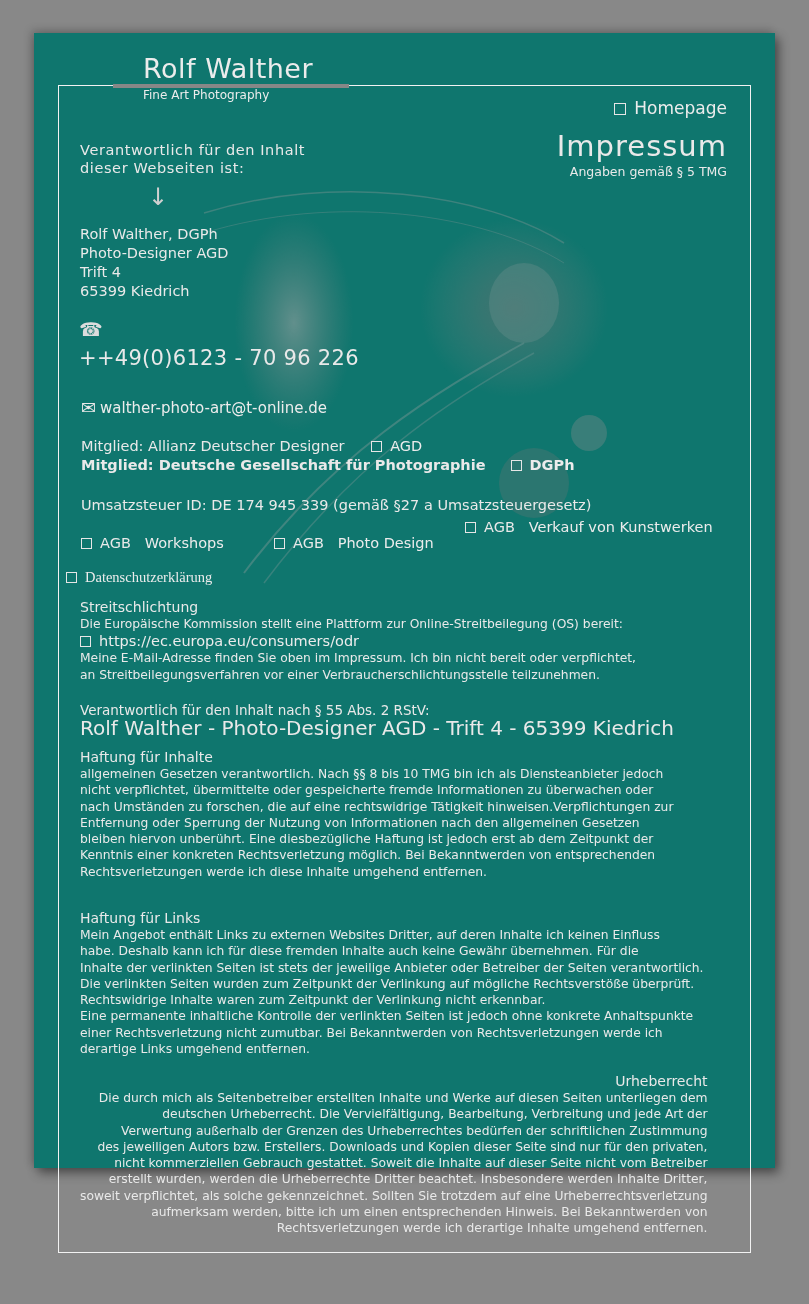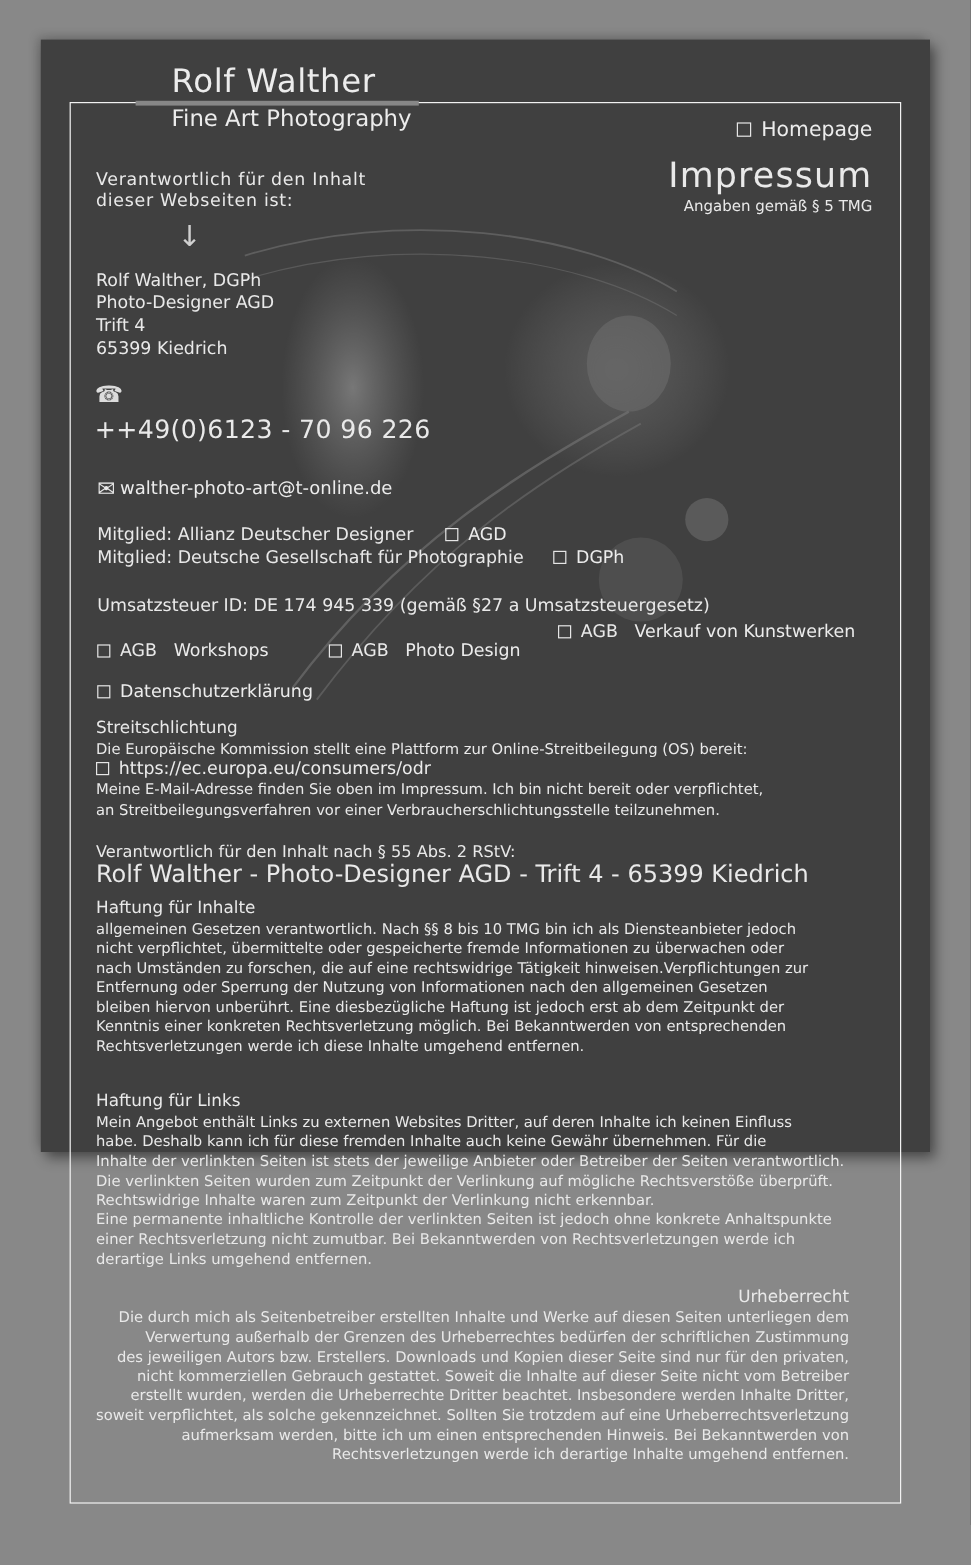--- a/index.html
+++ b/index.html
@@ -1,24 +1,24 @@
 <!DOCTYPE html>
 <html><head>
 <meta charset="utf-8">
 <style>
   html,body{margin:0;padding:0;}
   body{width:809px;height:1304px;background:#888888;position:relative;overflow:hidden;
     font-family:"DejaVu Sans","Liberation Sans",sans-serif;color:#e9e9e9;}
-  .card{position:absolute;left:34px;top:33px;width:741px;height:927px;background:#404040;
+  .card{position:absolute;left:34px;top:33px;width:741px;height:1135px;background:#0f766e;
     box-shadow:4px 5px 10px rgba(0,0,0,0.45), -3px -3px 8px rgba(0,0,0,0.18);}
   .frame{position:absolute;left:24px;top:52px;width:691px;height:1166px;border:1px solid #f2f2f2;}
   .frame-gap{position:absolute;left:54px;top:-2px;width:236px;height:4px;background:#878787;}
   .bg-art{position:absolute;left:150px;top:120px;width:560px;height:440px;pointer-events:none;opacity:0.55;}
   .title{position:absolute;left:109px;top:20px;font-size:27px;font-weight:normal;letter-spacing:0.5px;color:#ececec;}
-  .subtitle{position:absolute;left:109px;top:55px;font-size:19px;color:#ececec;}
+  .subtitle{position:absolute;left:109px;top:55px;font-size:12px;color:#ececec;}
   .abs{position:absolute;}
   .txt{font-size:14.5px;line-height:19px;}
   .small{font-size:12.3px;line-height:16.3px;}
   .chk{display:inline-block;width:11px;height:11px;border:1px solid #e6e6e6;vertical-align:-1px;margin-right:8px;box-sizing:border-box;}
   .link{cursor:pointer;color:#ececec;}
   .right{text-align:right;margin-left:16px;}
   .h-sec{font-size:14px;line-height:17px;}
 </style>
 </head>
 <body>
@@ -77,38 +77,38 @@
   <div class="abs" style="left:45px;top:313px;font-size:21px;letter-spacing:0.3px;">++49(0)6123 - 70 96 226</div>
 
   <div class="abs txt" style="left:47px;top:404px;">
     <span>Mitglied: Allianz Deutscher Designer</span>
     <span style="display:inline-block;width:22px;"></span><span class="chk"></span><span class="link">AGD</span>
   </div>
 
   <div class="abs" style="left:47px;top:364px;font-size:15px;">
     <span style="font-size:18px;margin-right:4px;vertical-align:-1px;">✉</span><span class="link">walther-photo-art@t-online.de</span>
   </div>
-  <div class="abs txt" style="left:47px;top:423px;">
+  <div class="abs txt" style="left:47px;top:423px;font-weight:bold;">
     <span>Mitglied: Deutsche Gesellschaft für Photographie</span>
     <span style="display:inline-block;width:20px;"></span><span class="chk"></span><span class="link">DGPh</span>
   </div>
 
   <div class="abs txt" style="left:47px;top:463px;">Umsatzsteuer ID: DE 174 945 339  (gemäß §27 a Umsatzsteuergesetz)</div>
 
   <div class="abs txt" style="left:47px;top:501px;">
     <span class="chk"></span><span>AGB</span>&nbsp;&nbsp;&nbsp;<span class="link">Workshops</span>
   </div>
   <div class="abs txt" style="left:230px;top:501px;margin-left:10px;">
     <span class="chk"></span><span>AGB</span>&nbsp;&nbsp;&nbsp;<span class="link">Photo Design</span>
   </div>
   <div class="abs txt" style="left:431px;top:485px;">
     <span class="chk"></span><span>AGB</span>&nbsp;&nbsp;&nbsp;<span class="link">Verkauf von Kunstwerken</span>
   </div>
 
-  <div class="abs txt" style="left:47px;top:535px;">
+  <div class="abs txt" style="left:32px;top:535px;font-family:Liberation Serif, serif;">
     <span class="chk"></span><span class="link">Datenschutzerklärung</span>
   </div>
 
   <div class="abs" style="left:46px;top:566px;">
     <div class="h-sec">Streitschlichtung</div>
     <div class="small">Die Europäische Kommission stellt eine Plattform zur Online-Streitbeilegung (OS) bereit:</div>
     <div style="font-size:14.5px;line-height:18px;">
       <span class="chk"></span><span class="link">https://ec.europa.eu/consumers/odr</span>
     </div>
     <div class="small">Meine E-Mail-Adresse finden Sie oben im Impressum. Ich  bin nicht bereit oder verpflichtet,</div>
@@ -139,20 +139,21 @@
     <div class="small">Die verlinkten Seiten wurden zum Zeitpunkt der Verlinkung auf mögliche Rechtsverstöße überprüft.</div>
     <div class="small">Rechtswidrige Inhalte waren zum Zeitpunkt der Verlinkung nicht erkennbar.</div>
     <div class="small">Eine permanente inhaltliche Kontrolle der verlinkten Seiten ist jedoch ohne konkrete Anhaltspunkte</div>
     <div class="small">einer Rechtsverletzung nicht zumutbar. Bei Bekanntwerden von Rechtsverletzungen werde ich</div>
     <div class="small">derartige Links umgehend entfernen.</div>
   </div>
 
   <div class="abs" style="left:46px;top:1040px;text-align:right;">
     <div class="h-sec">Urheberrecht</div>
     <div class="small">Die durch mich als Seitenbetreiber erstellten Inhalte und Werke auf diesen Seiten unterliegen dem</div>
+    <div class="small">deutschen Urheberrecht. Die Vervielfältigung, Bearbeitung, Verbreitung und jede Art der</div>
     <div class="small">Verwertung außerhalb der Grenzen des Urheberrechtes bedürfen der schriftlichen Zustimmung</div>
     <div class="small">des jeweiligen Autors bzw. Erstellers. Downloads und Kopien dieser Seite sind nur für den privaten,</div>
     <div class="small">nicht kommerziellen Gebrauch gestattet. Soweit die Inhalte auf dieser Seite nicht vom Betreiber</div>
     <div class="small">erstellt wurden, werden die Urheberrechte Dritter beachtet. Insbesondere werden Inhalte Dritter,</div>
     <div class="small">soweit verpflichtet, als solche gekennzeichnet. Sollten Sie trotzdem auf eine Urheberrechtsverletzung</div>
     <div class="small">aufmerksam werden, bitte ich um einen entsprechenden Hinweis. Bei Bekanntwerden von</div>
     <div class="small">Rechtsverletzungen werde ich derartige Inhalte umgehend entfernen.</div>
   </div>
 
 </div>

